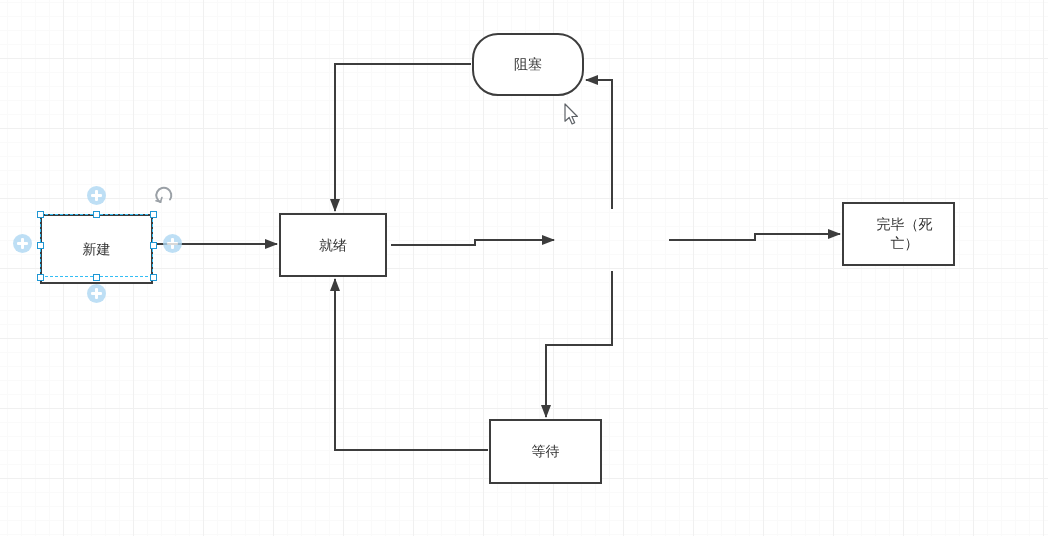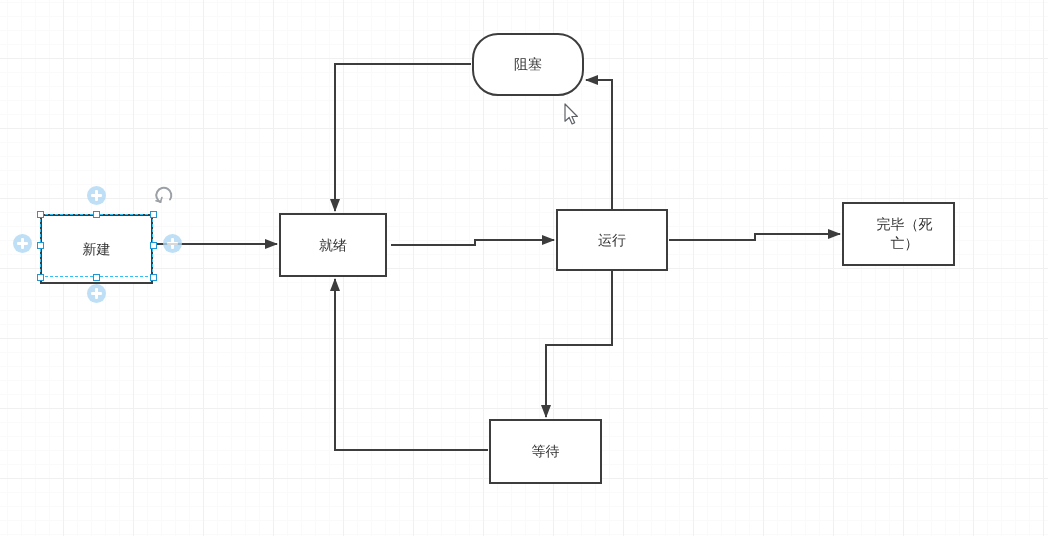--- a/index.html
+++ b/index.html
@@ -81,23 +81,20 @@
   </div>
 
   <div class="node" style="left:279px;top:213px;width:108px;height:64px;">
     <span class="lbl">就绪</span>
   </div>
 
   <div class="node" style="left:472px;top:33px;width:112px;height:63px;border-radius:26px;">
     <span class="lbl">阻塞</span>
   </div>
 
-  <div class="node" style="left:556px;top:209px;width:112px;height:62px;">
-    <span class="lbl">运行</span>
-  </div>
 
   <div class="node" style="left:489px;top:419px;width:113px;height:65px;align-items:center;">
     <span class="lbl">等待</span>
   </div>
 
   <div class="node wrap" style="left:842px;top:202px;width:113px;height:64px;padding-left:12px;">
     <span class="lbl">完毕（死亡）</span>
   </div>
 
   <div class="sel-outline" style="left:40px;top:214px;width:113px;height:63px;"></div>

